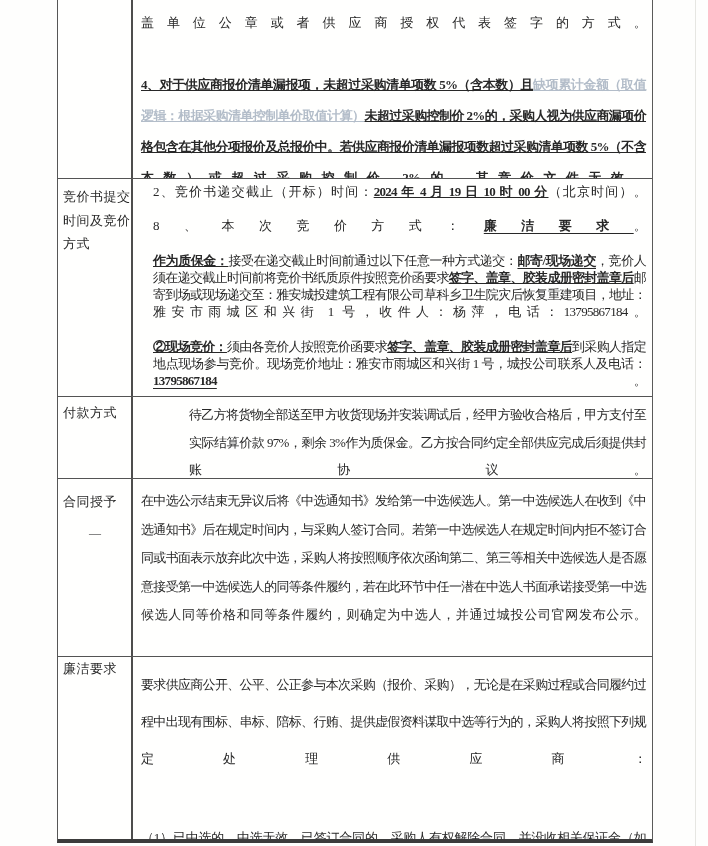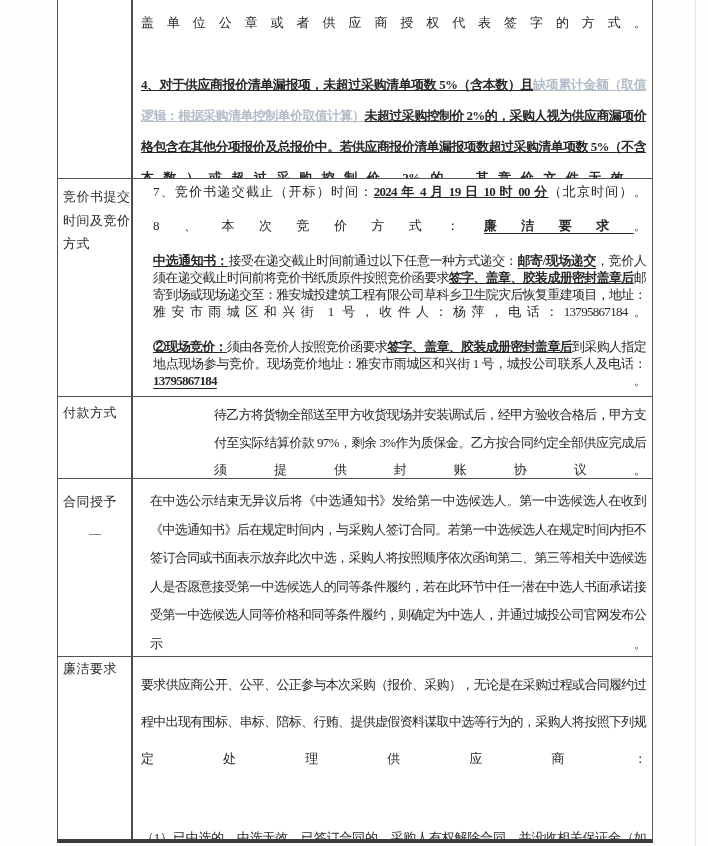--- a/index.html
+++ b/index.html
@@ -17,22 +17,22 @@
     border-left:1px solid #565656;
     border-right:1px solid #5a5a5a;
     border-bottom:4px solid #3c3c3c;
     box-sizing:border-box;
     background:#fffffe;
   }
   .table-row{display:flex;box-sizing:border-box;overflow:hidden;}
   .table-row + .table-row{border-top:1px solid #545454;}
   .row-0{height:178px;}
   .row-1{height:218px;gap:12px;}
-  .row-2{height:82px;gap:25px;}
-  .row-3{height:178px;gap:9px;}
+  .row-2{height:82px;}
+  .row-3{height:178px;}
   .row-4{height:183px;}
 
   .label-cell{
     width:75px;flex:0 0 75px;box-sizing:border-box;
     border-right:2px solid #4d4d4d;
     padding:6px 4px 0 5px;
     display:flex;flex-direction:column;
     color:#2a2a2a;font-size:13px;letter-spacing:0.5px;
   }
   .label-line{line-height:23.5px;white-space:nowrap;}
@@ -78,23 +78,23 @@
           <p class="para"><span class="b">4、对于供应商报价清单漏报项，未超过采购清单项数 5%（含本数）且</span><span class="b light">缺项累计金额（取值逻辑：根据采购清单控制单价取值计算）</span><span class="b">未超过采购控制价 2%的，采购人视为供应商漏项价格包含在其他分项报价及总报价中。若供应商报价清单漏报项数超过采购清单项数 5%（不含本数）或超过采购控制价 2%的，其竞价文件无效。</span></p>
         </div>
       </div>
       <div class="table-row row-1">
         <div class="label-cell">
           <div class="label-line">竞价书提交</div>
           <div class="label-line">时间及竞价</div>
           <div class="label-line">方式</div>
         </div>
         <div class="content-cell">
-          <p class="para"><span>7、竞价书递交截止（开标）时间：</span><span class="b">2024 年 4 月 19 日 10 时 00 分</span><span>（北京时间）。</span></p>
+          <p class="para"><span>2、竞价书递交截止（开标）时间：</span><span class="b">2024 年 4 月 19 日 10 时 00 分</span><span>（北京时间）。</span></p>
           <p class="para"><span>8、本次竞价方式：</span><span class="b u">廉洁要求</span><span>。</span></p>
-          <p class="para"><span class="b">中选通知书：</span><span>接受在递交截止时间前通过以下任意一种方式递交：</span><span class="b u">邮寄/现场递交</span><span>，竞价人须在递交截止时间前将竞价书纸质原件按照竞价函要求</span><span class="b">签字、盖章、胶装成册密封盖章后</span><span>邮寄到场或现场递交至：雅安城投建筑工程有限公司草科乡卫生院灾后恢复重建项目，地址：雅安市雨城区和兴街 1 号，收件人：杨萍，电话：13795867184。</span></p>
+          <p class="para"><span class="b">作为质保金：</span><span>接受在递交截止时间前通过以下任意一种方式递交：</span><span class="b u">邮寄/现场递交</span><span>，竞价人须在递交截止时间前将竞价书纸质原件按照竞价函要求</span><span class="b">签字、盖章、胶装成册密封盖章后</span><span>邮寄到场或现场递交至：雅安城投建筑工程有限公司草科乡卫生院灾后恢复重建项目，地址：雅安市雨城区和兴街 1 号，收件人：杨萍，电话：13795867184。</span></p>
           <p class="para"><span class="b">②现场竞价：</span><span>须由各竞价人按照竞价函要求</span><span class="b">签字、盖章、胶装成册密封盖章后</span><span>到采购人指定地点现场参与竞价。现场竞价地址：雅安市雨城区和兴街 1 号，城投公司联系人及电话：</span><span class="b u">13795867184</span><span>。</span></p>
         </div>
       </div>
       <div class="table-row row-2">
         <div class="label-cell">
           <div class="label-line">付款方式</div>
         </div>
         <div class="content-cell">
           <p class="para"><span>待乙方将货物全部送至甲方收货现场并安装调试后，经甲方验收合格后，甲方支付至实际结算价款 97%，剩余 3%作为质保金。乙方按合同约定全部供应完成后须提供封账协议。</span></p>
         </div>

